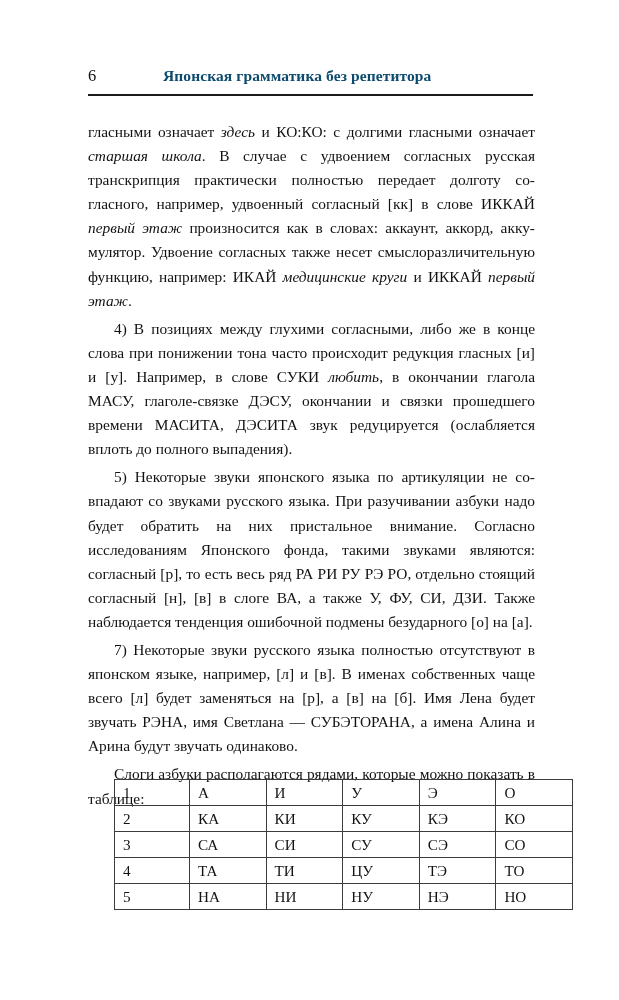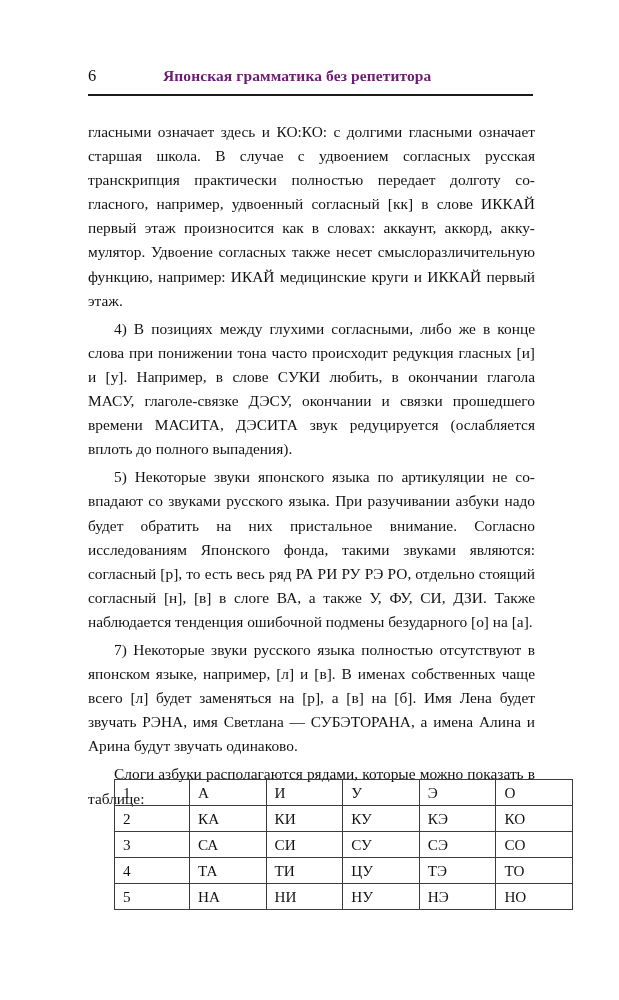--- a/index.html
+++ b/index.html
@@ -40,21 +40,21 @@
     color: #111111;
     width: 75px;
     flex: 0 0 75px;
   }
   .head-title {
     font-family: "Liberation Serif", "DejaVu Serif", serif;
     font-weight: bold;
     font-size: 15.5px;
     line-height: 20px;
     letter-spacing: 0.1px;
-    color: #701a75;
+    color: #0c4a6e;
   }
   .head-rule {
     position: absolute;
     left: 88px;
     top: 94px;
     width: 445px;
     height: 1.6px;
     background: #1a1a1a;
   }
 
@@ -74,20 +74,21 @@
     color: #121212;
     hyphens: manual;
   }
   p.para.indent {
     text-indent: 26px;
   }
   p.para + p.para {
     margin-top: 4px;
   }
   em, .it {
+    font-style: italic;
   }
 
   
   .syl-table-wrap {
     position: absolute;
     left: 114px;
     top: 779px;
     width: 404px;
   }
   table.syl-table {

